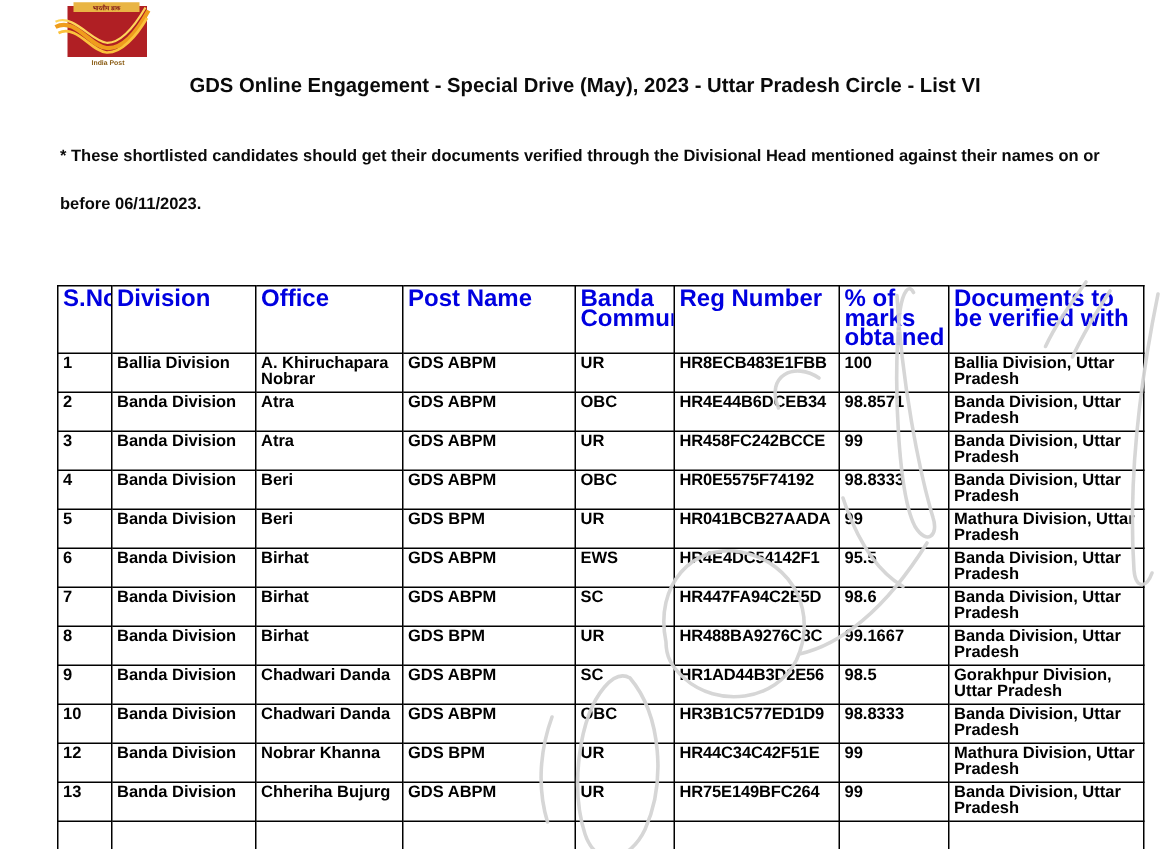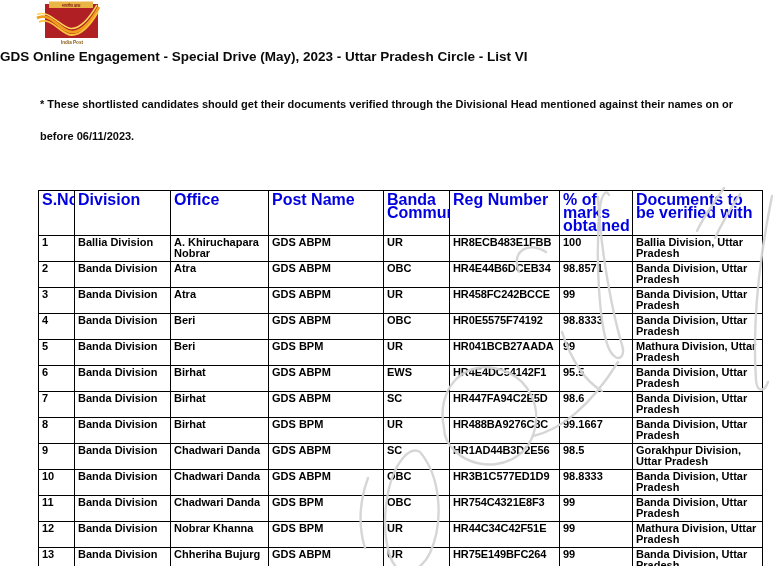--- a/index.html
+++ b/index.html
@@ -3,21 +3,21 @@
 <meta charset="utf-8">
 <style>
   html,body { margin:0; padding:0; background:#ffffff; }
   .page {
     position:relative; width:780px; height:566px; background:#fff;
     overflow:hidden; font-family:"Liberation Sans", sans-serif;
   }
   .logo { position:absolute; left:36px; top:1px; width:70px; height:44px; }
   .title {
     position:absolute; top:49px; left:0; width:100%;
-    text-align:left; font-size:13.5px; font-weight:bold; color:#0a0a0a;
+    text-align:center; font-size:13.5px; font-weight:bold; color:#0a0a0a;
   }
   .notes {
     position:absolute; top:88px; left:40px; width:716px;
     font-size:11px; font-weight:bold; color:#0a0a0a;
   }
   .notes p { margin:0 0 5px 0; line-height:32px; }
   table.cand {
     position:absolute; left:38px; top:190px; width:724px;
     border-collapse:collapse; table-layout:fixed;
   }
@@ -181,30 +181,20 @@
           <td>10</td>
           <td>Banda Division</td>
           <td>Chadwari Danda</td>
           <td>GDS ABPM</td>
           <td>OBC</td>
           <td>HR3B1C577ED1D9</td>
           <td>98.8333</td>
           <td>Banda Division, Uttar Pradesh</td>
         </tr>
         <tr>
-          <td>11</td>
-          <td>Banda Division</td>
-          <td>Chadwari Danda</td>
-          <td>GDS BPM</td>
-          <td>OBC</td>
-          <td>HR754C4321E8F3</td>
-          <td>99</td>
-          <td>Banda Division, Uttar Pradesh</td>
-        </tr>
-        <tr>
           <td>12</td>
           <td>Banda Division</td>
           <td>Nobrar Khanna</td>
           <td>GDS BPM</td>
           <td>UR</td>
           <td>HR44C34C42F51E</td>
           <td>99</td>
           <td>Mathura Division, Uttar Pradesh</td>
         </tr>
         <tr>

